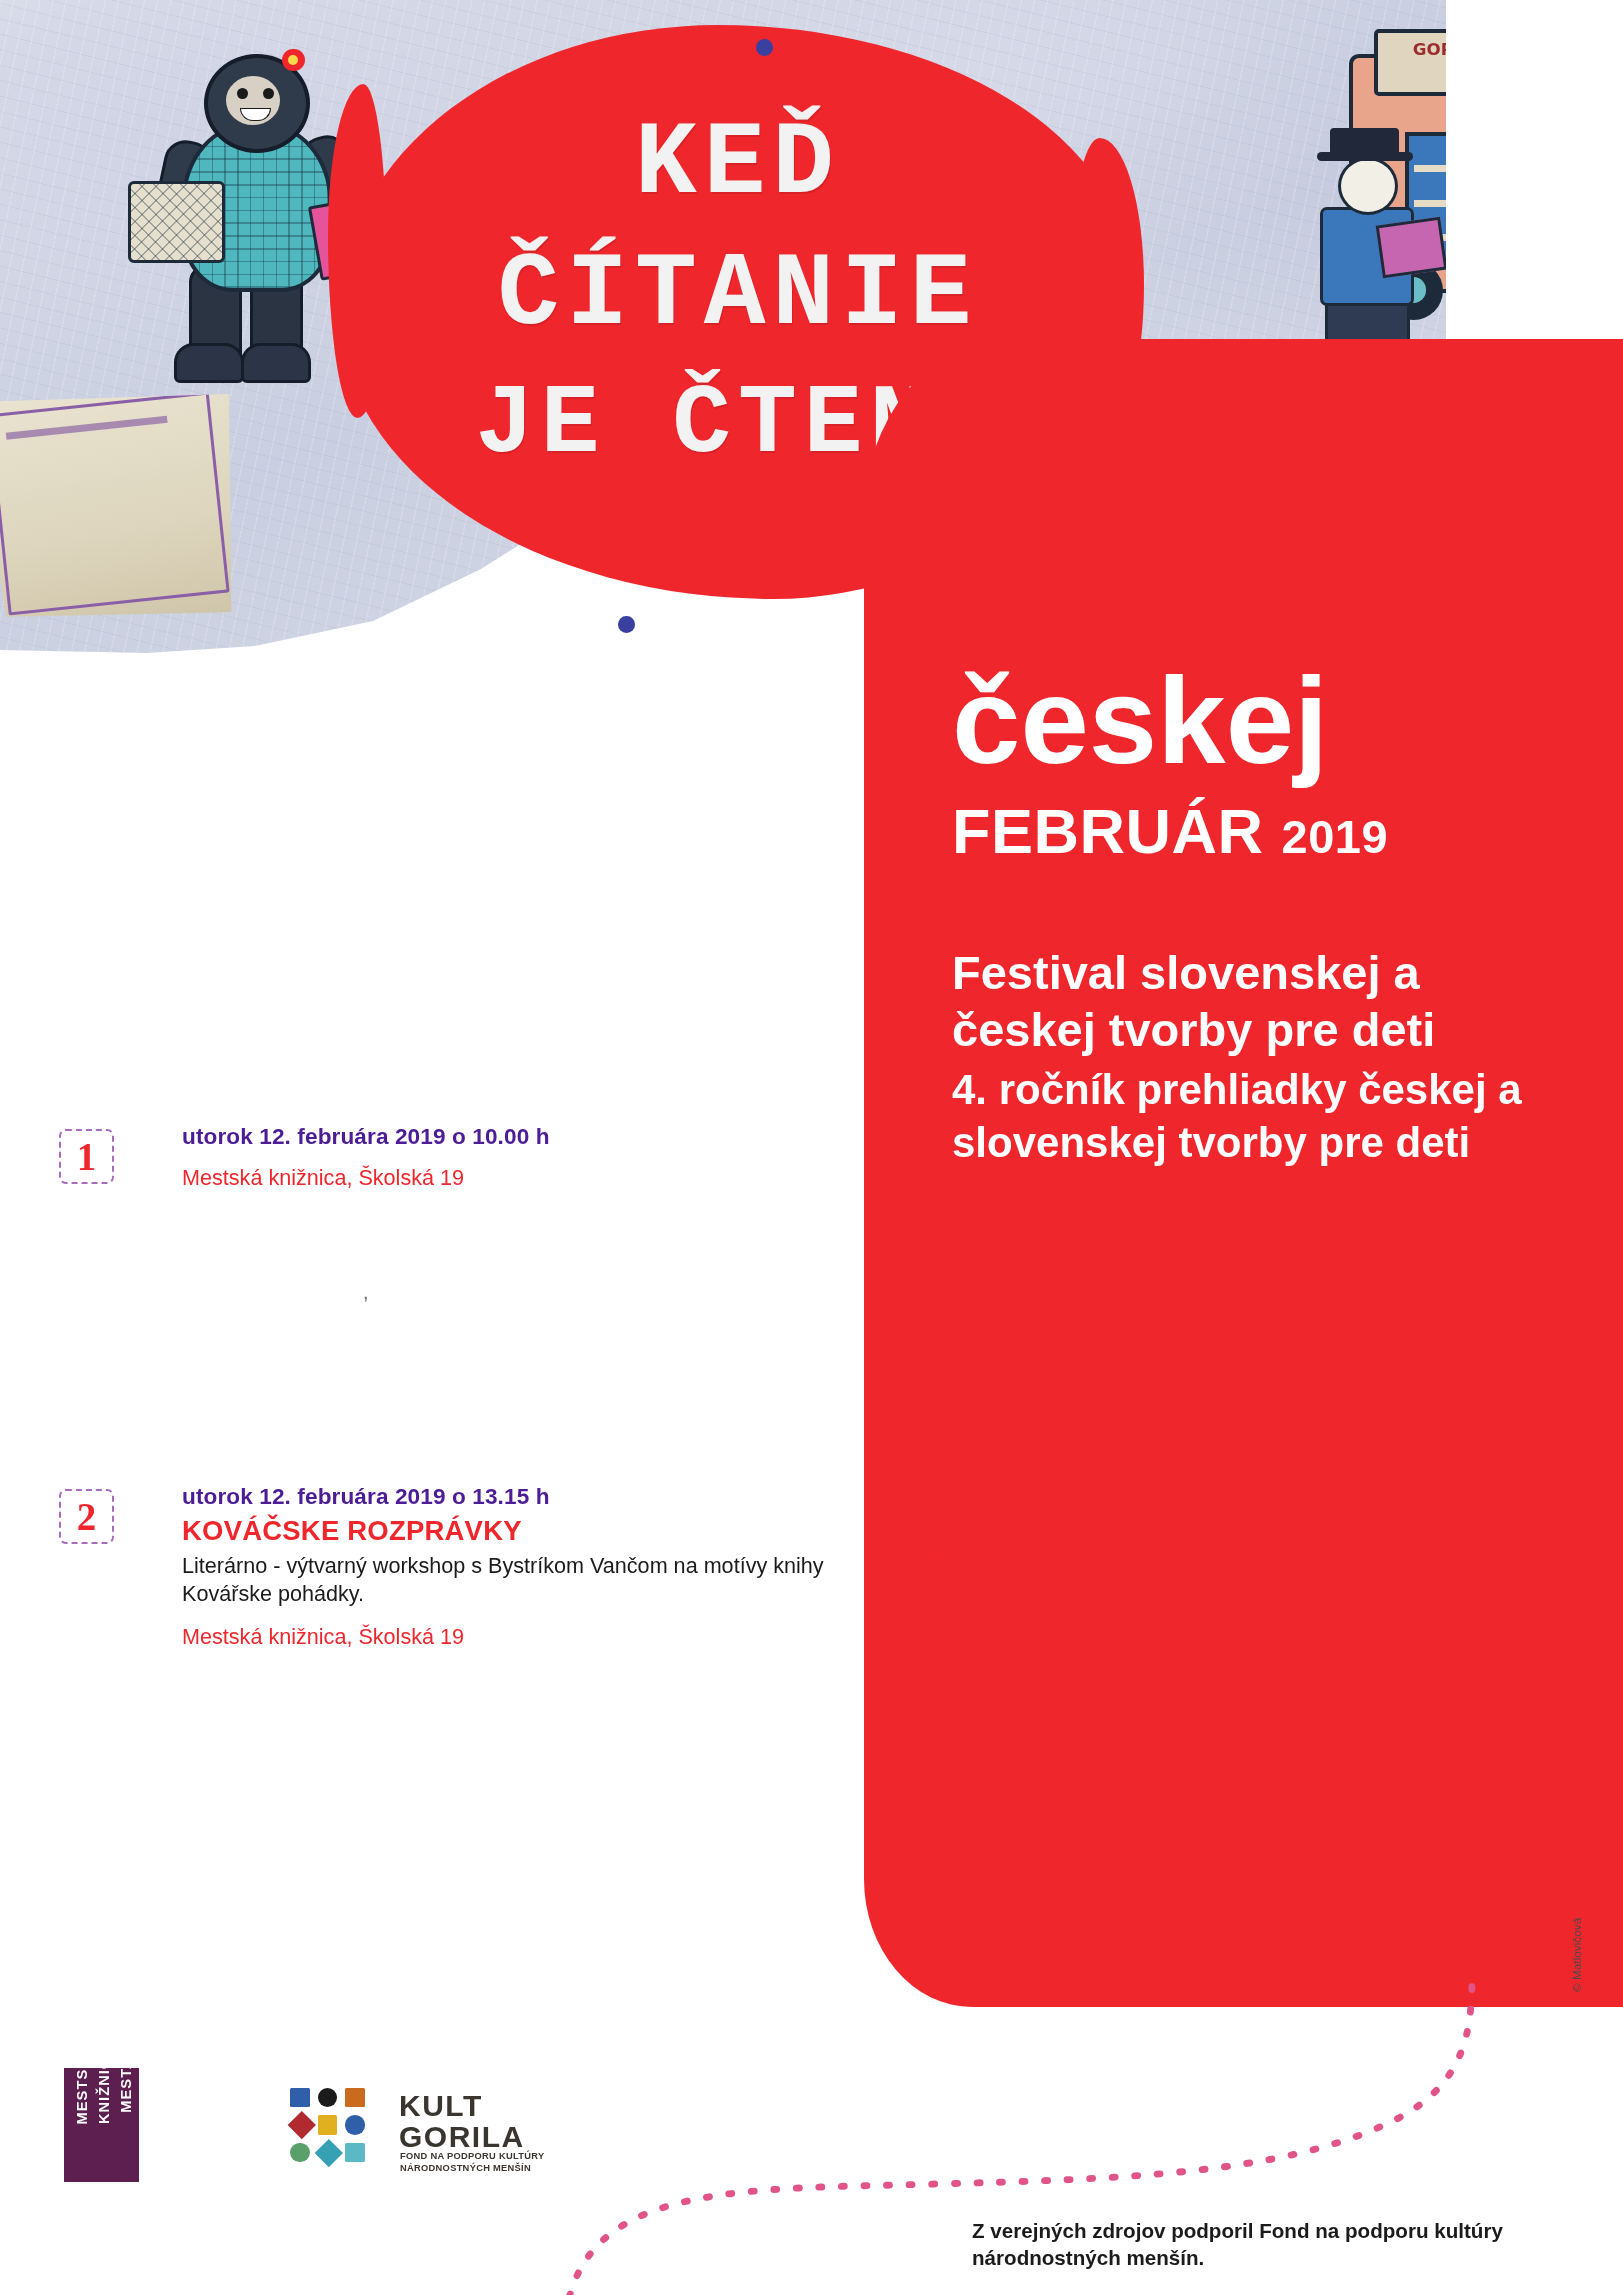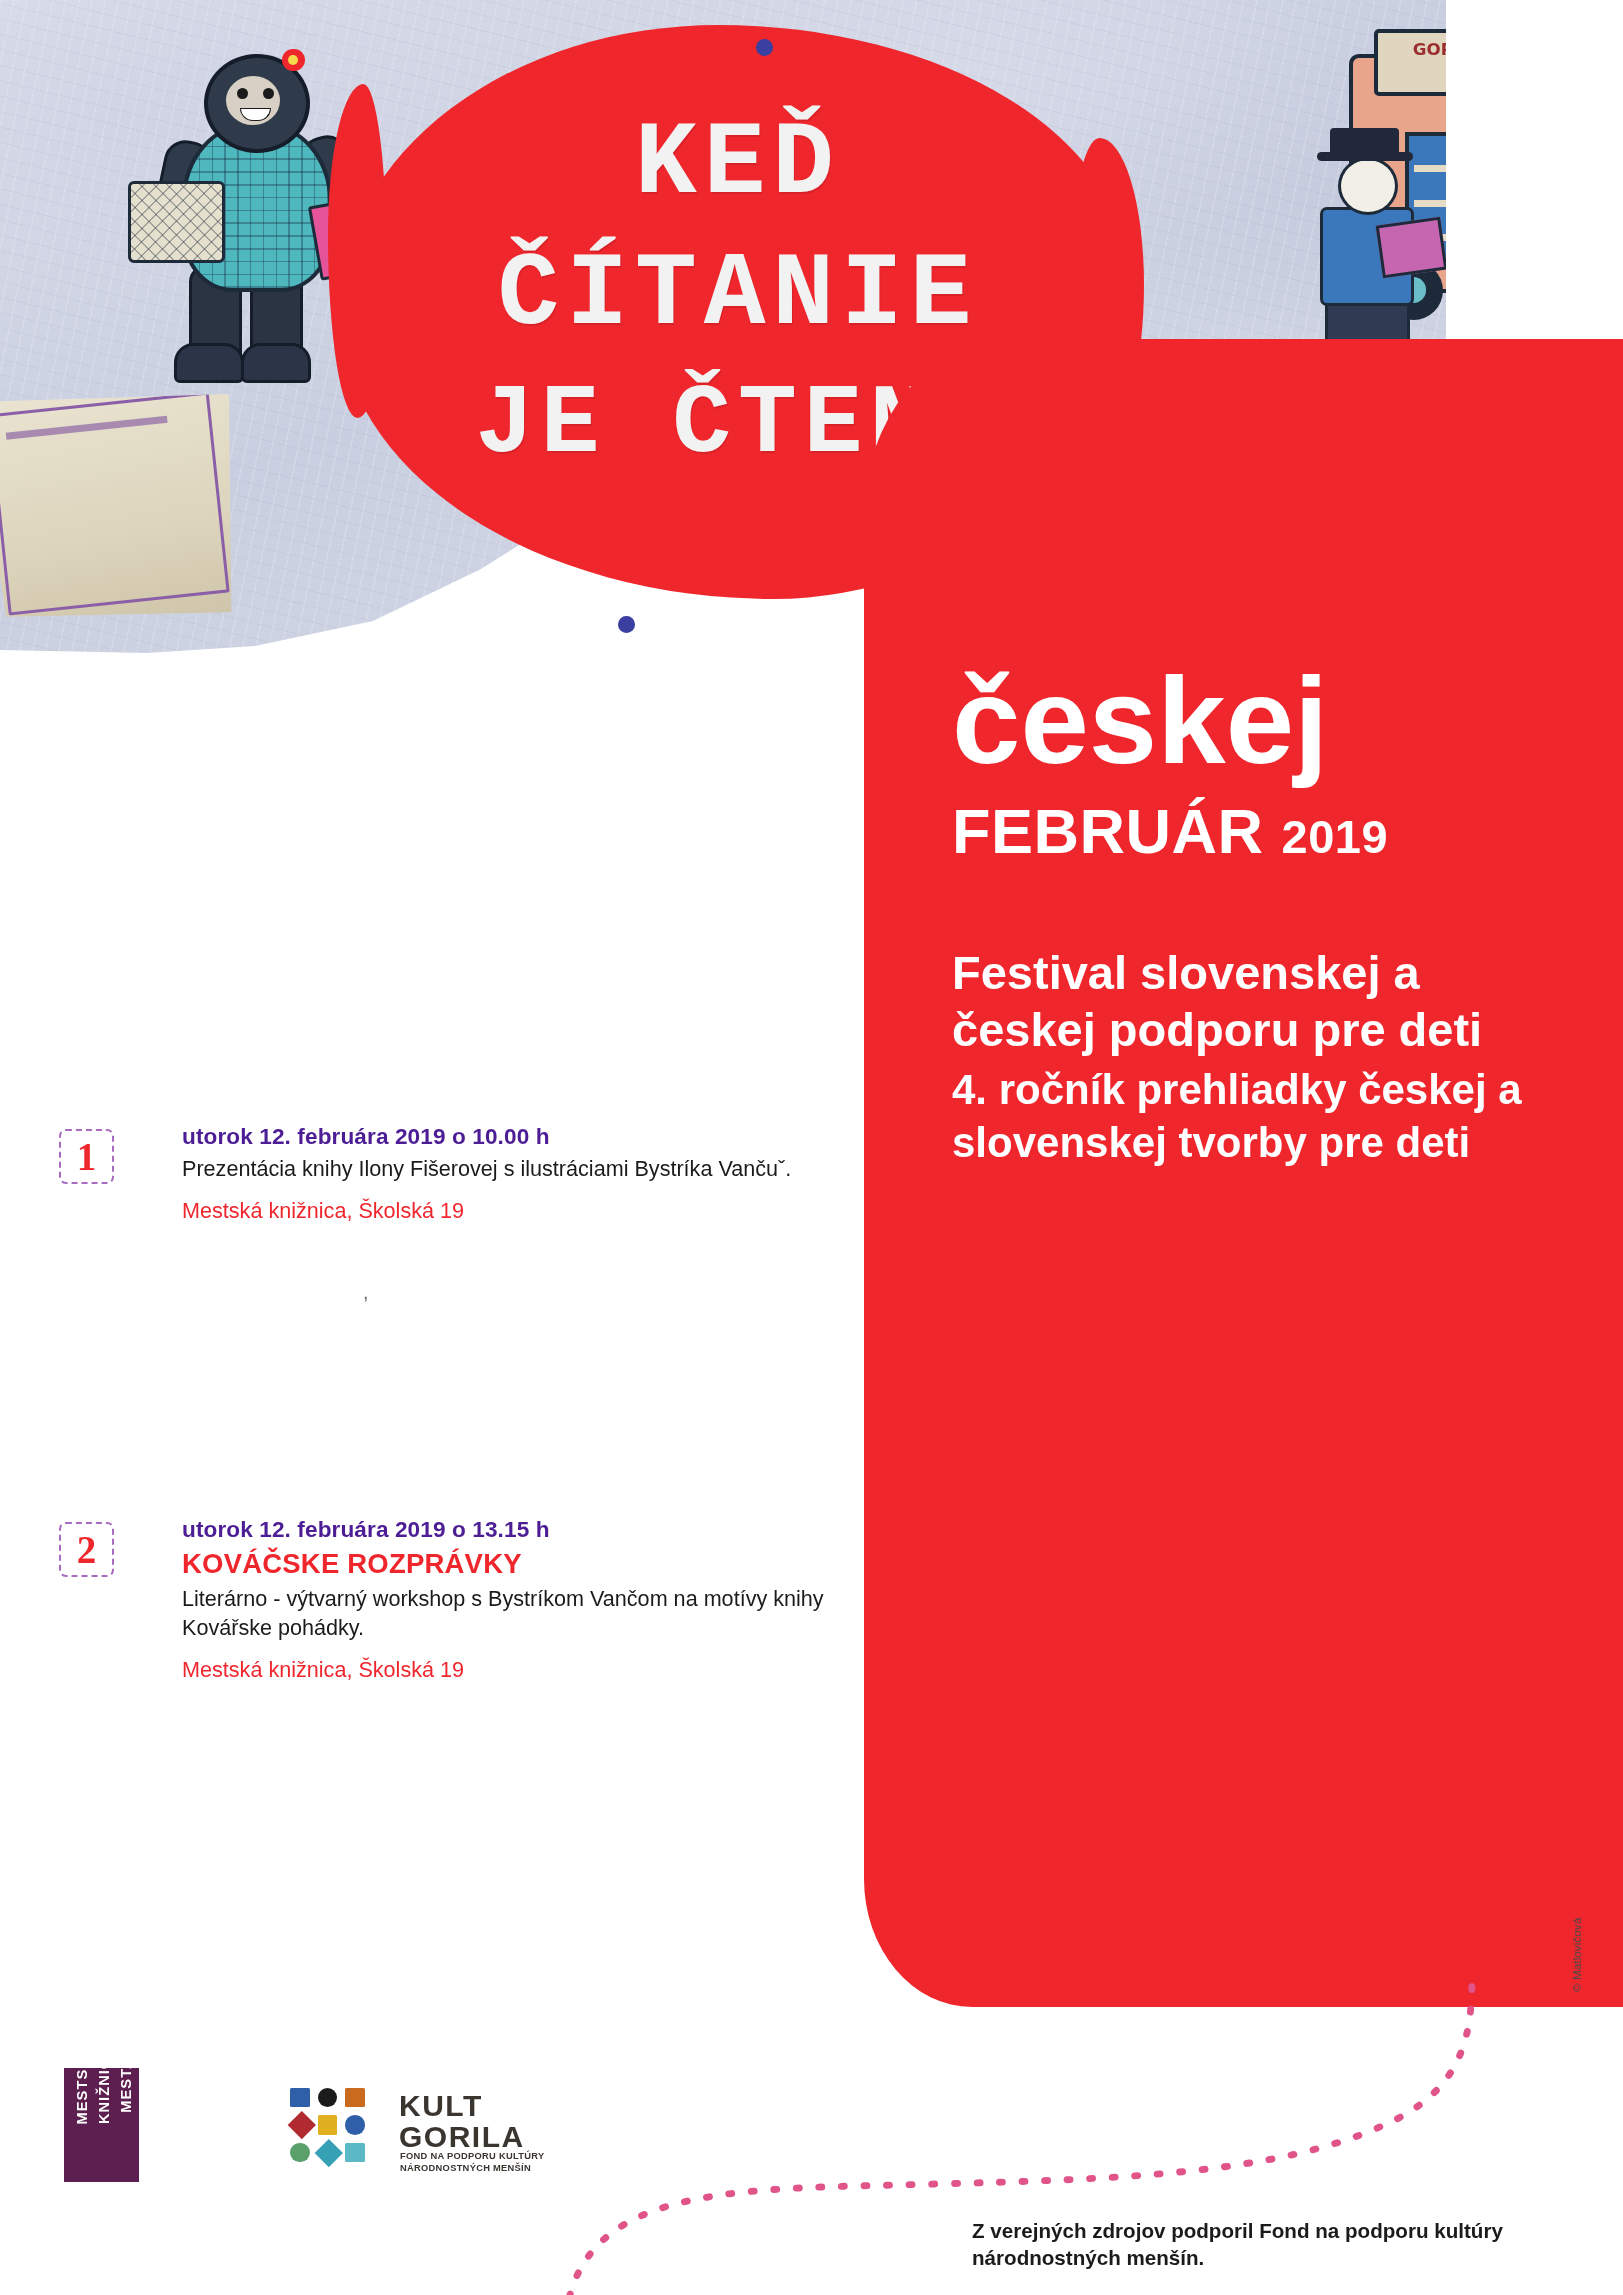--- a/index.html
+++ b/index.html
@@ -392,31 +392,30 @@
   </div>
 
   <div class="red-panel"></div>
 
   <div class="panel-inner">
     <div class="rocnik">českej</div>
     <div class="month-line">
       <span>FEBRUÁR</span>
       <span class="year">2019</span>
     </div>
-    <div class="fest-title">Festival slovenskej a českej podporu pre deti</div>
+    <div class="fest-title">Festival slovenskej a českej tvorby pre deti</div>
     <div class="fest-sub">4. ročník prehliadky českej a slovenskej tvorby pre deti</div>
   </div>
 
   <div class="program">
 
     <div class="prog-item">
       <div class="prog-num">1</div>
       <div class="prog-body">
         <div class="prog-when">utorok 12. februára 2019 o 10.00 h</div>
-        <div class="prog-desc">Prezentácia knihy Ilony Fišerovej s ilustráciami Bystríka Vančuˇ.</div>
         <div class="prog-place">Mestská knižnica, Školská 19</div>
       </div>
       <div class="tick">,</div>
     </div>
 
     <div class="prog-item">
       <div class="prog-num">2</div>
       <div class="prog-body">
         <div class="prog-when">utorok 12. februára 2019 o 13.15 h</div>
         <div class="prog-name">KOVÁČSKE ROZPRÁVKY</div>

